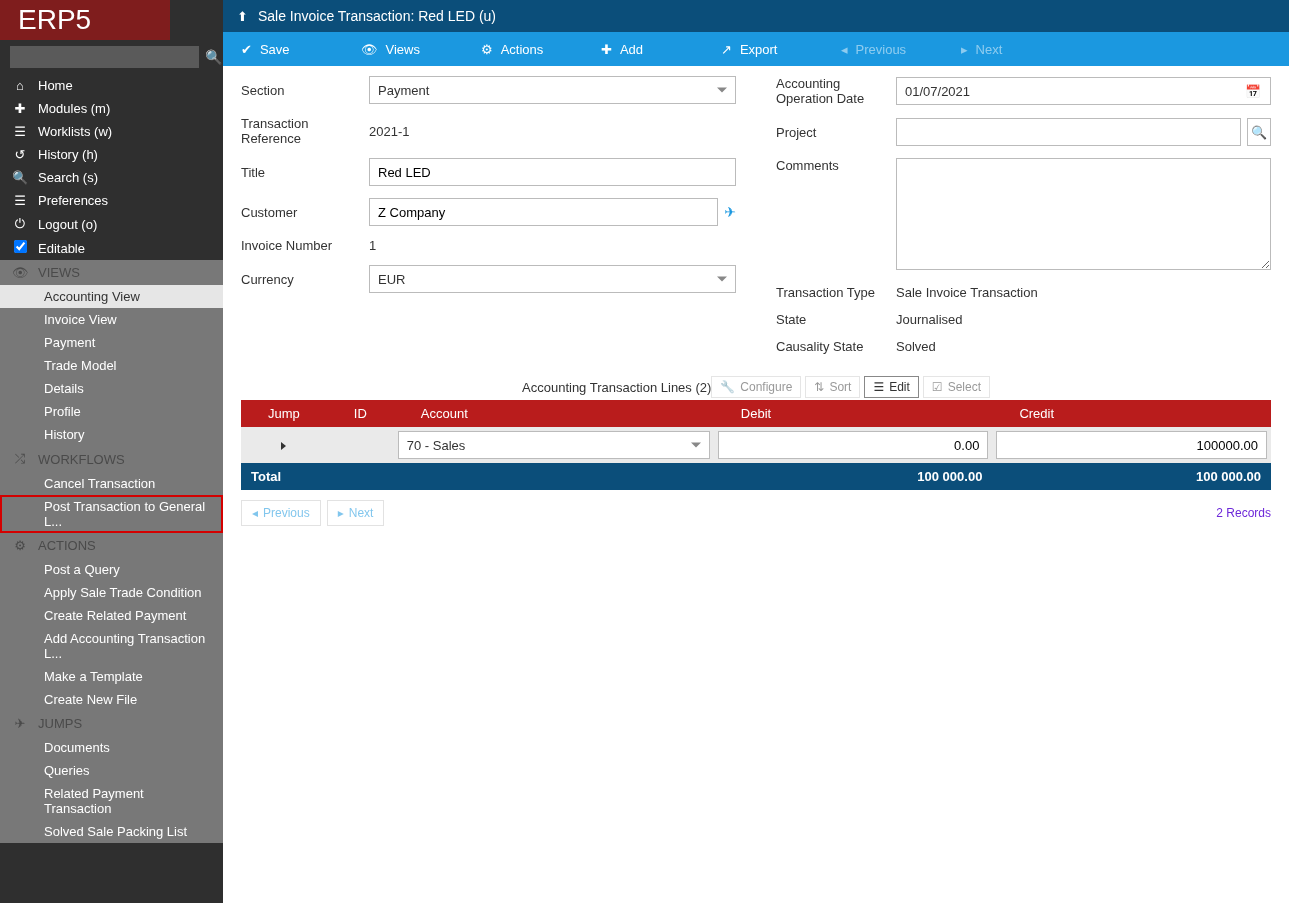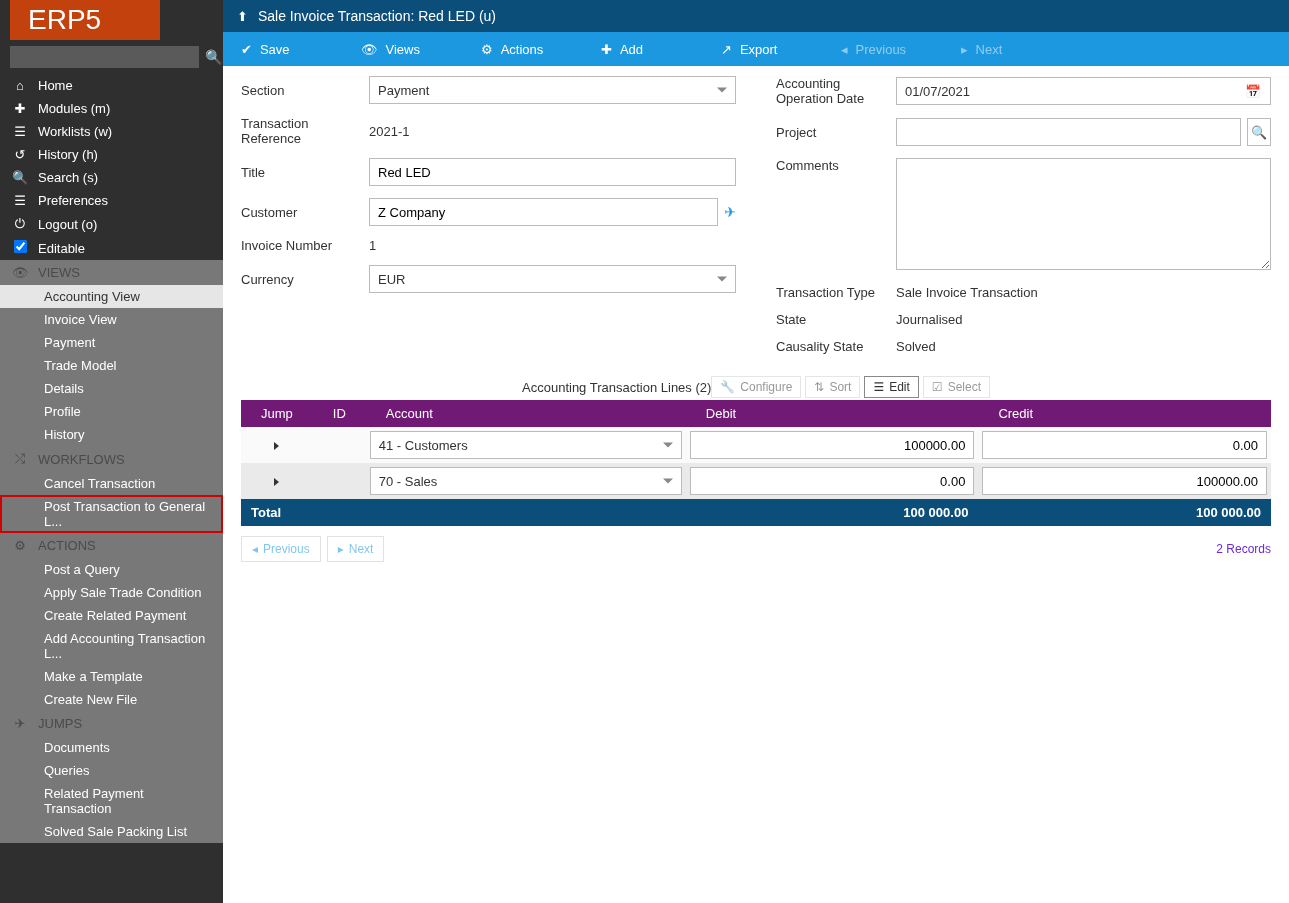--- a/index.html
+++ b/index.html
@@ -1,21 +1,21 @@
 <!DOCTYPE html>
 <html><head>
 <meta charset="utf-8">
 <style>
 * { box-sizing: border-box; margin: 0; padding: 0; }
 body { font-family: Arial, Helvetica, sans-serif; font-size: 13px; color: #333; background: #fff; }
 .app { display: flex; width: 1289px; height: 903px; }
 
 
 .sidebar { width: 223px; background: #2f2f2f; color: #fff; flex-shrink: 0; }
-.logo { background: #c2410c; color: #fff; font-size: 28px; font-weight: 300; padding: 4px 18px; width: 150px; margin-left: 10px; display: flex; align-items: center; }
+.logo { background: #7f1d1d; color: #fff; font-size: 28px; font-weight: 300; padding: 4px 18px; width: 170px; display: flex; align-items: center; }
 .search-row { display: flex; align-items: center; padding: 6px 10px; gap: 6px; }
 .search-input { flex: 1; background: #5a5a5a; border: none; height: 22px; padding: 2px 6px; color: #fff; }
 .search-btn { background: none; border: none; color: #fff; cursor: pointer; font-size: 14px; }
 .nav-item { display: flex; align-items: center; padding: 4px 12px; gap: 10px; cursor: pointer; font-size: 13px; color: #fff; }
 .nav-item .icon { width: 16px; text-align: center; }
 .nav-item.checkbox input { margin-right: 0; }
 .section-header { display: flex; align-items: center; padding: 5px 12px; gap: 10px; background: #787878; color: #4a4a4a; font-size: 13px; }
 .section-header .icon { width: 16px; text-align: center; }
 .sub-item { padding: 4px 12px 4px 44px; font-size: 13px; cursor: pointer; }
 .sub-item.light { background: #e6e6e6; color: #333; }
@@ -53,21 +53,21 @@
 
 .table-section { padding: 0 18px 18px; }
 .table-toolbar { display: flex; align-items: center; justify-content: center; margin-bottom: 2px; }
 .table-title { font-size: 13px; color: #333; }
 .table-tools { display: flex; gap: 4px; }
 .tool-btn { border: 1px solid #ccc; padding: 3px 8px; font-size: 12px; display: flex; align-items: center; gap: 5px; cursor: pointer; background: #fff; }
 .tool-btn.disabled { opacity: 0.5; cursor: default; }
 .tool-btn.active { border-color: #888; }
 
 .grid-table { width: 100%; border-collapse: collapse; }
-.grid-table th { background: #701a75; color: #fff; font-weight: normal; padding: 6px 20px; text-align: left; font-size: 13px; }
+.grid-table th { background: #b91c1c; color: #fff; font-weight: normal; padding: 6px 27px; text-align: left; font-size: 13px; }
 .grid-table th.right { text-align: left; }
 .grid-table td { padding: 4px 4px; background: #fafafa; }
 .grid-table tr.alt td { background: #eaeaea; }
 .grid-table .jump-cell { width: 50px; text-align: center; }
 .grid-table .jump-arrow { display: inline-block; width: 0; height: 0; border-top: 4px solid transparent; border-bottom: 4px solid transparent; border-left: 5px solid #333; cursor: pointer; }
 .grid-table .id-cell { width: 40px; }
 .grid-table .account-cell { width: 320px; }
 .grid-table .num-input { border: 1px solid #bbb; height: 28px; padding: 0 8px; width: 100%; font-size: 13px; text-align: right; }
 .grid-total td { background: #0b4e7a; color: #fff; font-weight: bold; padding: 6px 10px; }
 .grid-total .num { text-align: right; }
@@ -305,32 +305,20 @@
         <thead>
           <tr>
             <th class="jump-cell">Jump</th>
             <th class="id-cell">ID</th>
             <th>Account</th>
             <th class="right">Debit</th>
             <th class="right">Credit</th>
           </tr>
         </thead>
         <tbody>
-          <tr>
-            <td class="jump-cell"><span class="jump-arrow"></span></td>
-            <td class="id-cell"></td>
-            <td class="account-cell">
-                <div class="select-box">
-                  <span>41 - Customers</span>
-                  <span class="caret"></span>
-                </div>
-              </td>
-            <td><input class="num-input" value="100000.00" style=""></td>
-            <td><input class="num-input" value="0.00" style=""></td>
-          </tr>
           <tr class="alt">
             <td class="jump-cell"><span class="jump-arrow"></span></td>
             <td class="id-cell"></td>
             <td class="account-cell">
                 <div class="select-box">
                   <span>70 - Sales</span>
                   <span class="caret"></span>
                 </div>
               </td>
             <td><input class="num-input" value="0.00" style=""></td>

